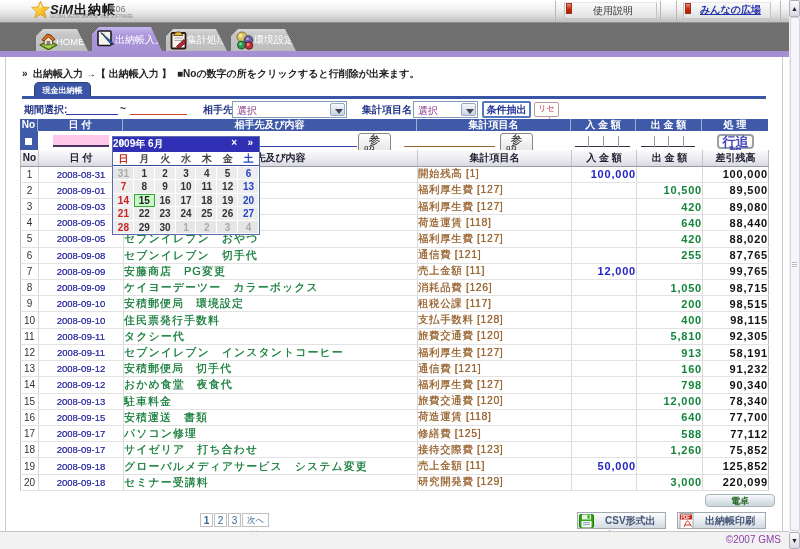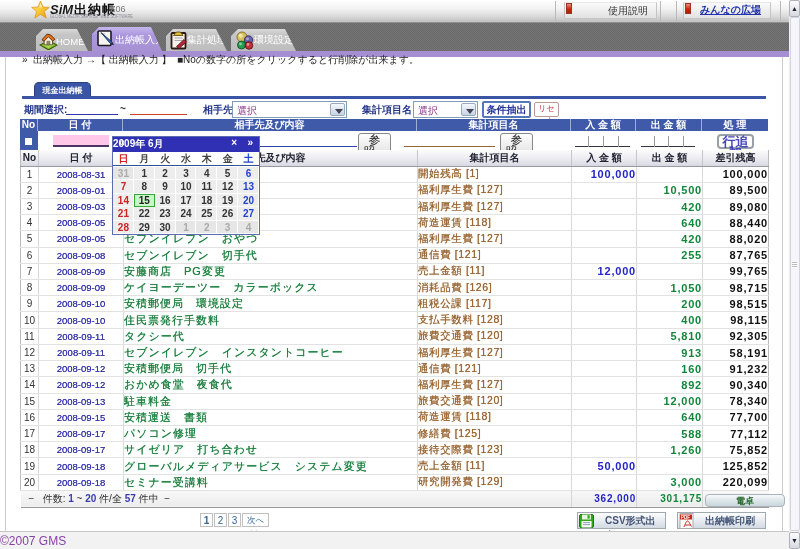--- a/index.html
+++ b/index.html
@@ -5,37 +5,37 @@
 html,body{width:800px;height:549px;overflow:hidden}
 body{position:relative;font-family:"Liberation Sans",sans-serif;background:#fff}
 .abs{position:absolute}
 
 #topbar{left:0;top:0;width:789px;height:23px;background:linear-gradient(#ffffff,#f2f2f2 40%,#d9d9d9 75%,#c3c3c3 95%);border-bottom:1px solid #8f8f8f}
 #logoT1{left:50px;top:2px;font-size:13px;font-weight:bold;font-style:italic;color:#1a1a1a;letter-spacing:0}
 #logoT2{left:74px;top:1px;font-size:13px;font-weight:bold;color:#111;letter-spacing:1px}
 #logoT3{left:110px;top:4px;font-size:9px;color:#777}
 #logoSub{left:50px;top:13px;font-size:5px;color:#8a8a96;letter-spacing:0;transform:scaleX(.8);transform-origin:0 0}
 .redbar{z-index:2;top:3px;width:6px;height:11px;background:linear-gradient(#e98b7c,#cc2200 60%,#b21e00);border:1px solid #993322}
-#btnUse{z-index:2;left:608px;top:4px;font-size:10px;color:#333}
+#btnUse{z-index:2;left:593px;top:4px;font-size:10px;color:#333}
 #btnPlaza{z-index:2;left:700px;top:3px;font-size:10px;font-weight:bold;color:#2233aa;text-decoration:underline}
 .tsep{top:1px;width:1px;height:20px;background:#e8e8e8;border-left:1px solid #b8b8b8}
 
 #tabbar{left:0;top:23px;width:789px;height:28px;background-color:#757575;background-image:linear-gradient(45deg,#696969 25%,transparent 25%,transparent 75%,#696969 75%),linear-gradient(45deg,#696969 25%,transparent 25%,transparent 75%,#696969 75%);background-size:2px 2px;background-position:0 0,1px 1px}
 #purple{left:0;top:51px;width:789px;height:6px;background:#a58fd2}
 .tab{top:27px;height:24px;z-index:3;color:#fff;font-size:10px;clip-path:polygon(0 100%,0 7px,7px 0,calc(100% - 11px) 0,100% 100%)}
 .tab .lbl{position:absolute;bottom:4px;white-space:nowrap}
 .tab svg{position:absolute}
 .tgray{background:linear-gradient(#d8d8d8,#c6c6c6 25%,#bdbdbd)}
 .tsel{background:linear-gradient(#c4b6ee,#ab97dd 35%,#a691d3)}
 
 #pgL{left:5px;top:57px;width:1px;height:474px;background:#ccc}
 #pgR{left:782px;top:57px;width:1px;height:474px;background:#ccc}
 #footer{left:0;top:531px;width:789px;height:18px;background:#f2f2f2;border-top:1px solid #c6c6c6}
-#copy{left:0;top:534px;width:781px;text-align:left;font-size:12px;color:#8a3fa8}
-#crumb{left:22px;top:53px;font-size:10px;font-weight:normal;color:#222}
+#copy{left:0;top:534px;width:781px;text-align:right;font-size:10px;color:#8a3fa8}
+#crumb{left:22px;top:67px;font-size:10px;font-weight:bold;color:#222}
 #cashtab{left:34px;top:82px;width:57px;height:14px;background:#3a55a5;border-radius:5px 5px 0 0;color:#fff;font-size:8px;font-weight:bold;text-align:center;line-height:15px;border:1px solid #27407e;border-bottom:none}
 #bluehr{left:22px;top:96px;width:744px;height:3px;background:#3a55a5}
 
 .flab{top:103px;font-size:10px;font-weight:bold;color:#223388;white-space:nowrap}
 .ful{top:114px;height:1px}
 .sel{top:101px;height:17px;background:#fff;border:1px solid #7f9db9;font-size:10px;color:#883388;padding:2px 0 0 4px}
 .sel .ar{position:absolute;right:1px;top:1px;bottom:1px;width:15px;background:linear-gradient(#f6f9fc,#dce5f0 50%,#c8d4e4);border:1px solid #9ab;border-radius:2px}
 .sel .ar:after{content:"";position:absolute;left:3.5px;top:5px;border:4px solid transparent;border-top:5px solid #445;border-bottom:none}
 #btnCond{left:482px;top:101px;width:49px;height:17px;background:#fff;border:2px solid #5577bb;border-radius:2px;font-size:10px;font-weight:bold;color:#223399;text-align:center;line-height:13px}
 #btnReset{left:534px;top:102px;width:25px;height:15px;background:#fff;border:1px solid #bb9999;border-radius:2px;font-size:8px;color:#cc3344;text-align:center;line-height:12px}
@@ -71,21 +71,21 @@
 #calH{position:absolute;left:0;top:0;width:100%;height:15px;background:#3030b4;color:#fff;font-size:10px;font-weight:bold}
 #calW{position:absolute;left:0;top:15px;width:100%;height:14px;background:#fff;border-bottom:1px solid #35509a;display:flex}
 #calW b{flex:1;text-align:center;font-size:10px;line-height:14px;color:#444}
 #calG{position:absolute;left:0;top:30px;width:100%;bottom:0;display:flex;flex-wrap:wrap;background:#f97316}
 #calG b{width:14.28%;height:20%;text-align:center;font-size:10px;line-height:13.5px;color:#333;background:#ededed;box-shadow:inset -1px -1px 0 #fff}
 #calG b.o{color:#aaa;background:#e6e6e6}
 #calG b.su{color:#cc2222}#calG b.sa{color:#2244cc}
 #calG b.on{background:#c8f7c8;box-shadow:inset 0 0 0 1px #3a3;color:#222}
 
 .pgbox{top:513px;height:14px;background:#fff;border:1px solid #c0c0c0;font-size:10px;color:#336699;text-align:center;line-height:13px}
-#calcBtn{left:705px;top:494px;width:80px;height:13px;background:linear-gradient(#f8fafc,#dde6ea 50%,#c9d6dc);border:1px solid #a8b4ba;border-radius:4px;font-size:9px;font-weight:bold;color:#226622;text-align:center;line-height:12px}
+#calcBtn{left:705px;top:494px;width:70px;height:13px;background:linear-gradient(#f8fafc,#dde6ea 50%,#c9d6dc);border:1px solid #a8b4ba;border-radius:4px;font-size:9px;font-weight:bold;color:#226622;text-align:center;line-height:12px}
 .expbtn{top:512px;height:17px;background:linear-gradient(#fdfdfd,#e4e9ee 60%,#d3dae2);border:1px solid #a0a8b0;font-size:10px;font-weight:bold;color:#445577;line-height:15px}
 
 #sbar{left:789px;top:0;width:11px;height:549px;background:linear-gradient(90deg,#ededf0,#fbfbfd 50%,#ededf0)}
 .sbtn{left:789px;width:11px;height:17px;background:linear-gradient(#fdfdfd,#d8d8e0);border:1px solid #b0b0bc;border-radius:2px;text-align:center;font-size:7px;color:#223;line-height:16px}
 #sthumb{left:789.5px;top:17px;width:10px;height:514px;background:#f6f6fa;border:1px solid #d4d4de;border-radius:2px}
 #sgrip{left:792px;top:262px;width:5px;height:6px;background:repeating-linear-gradient(#bbb 0,#bbb 1px,#fff 1px,#fff 2px)}
 </style></head>
 <body>
 <div class="abs" id="topbar"></div>
 <svg class="abs" style="left:31px;top:0px" width="19" height="20" viewBox="0 0 19 20">
@@ -334,21 +334,21 @@
         <td class="in"></td>
         <td class="out">160</td>
         <td class="bal">91,232</td>
       </tr>
 <tr class="dr">
         <td class="no">14</td>
         <td class="dt">2008-09-12</td>
         <td class="ct">おかめ食堂　夜食代</td>
         <td class="kt">福利厚生費 [127]</td>
         <td class="in"></td>
-        <td class="out">892</td>
+        <td class="out">798</td>
         <td class="bal">90,340</td>
       </tr>
 <tr class="dr">
         <td class="no">15</td>
         <td class="dt">2008-09-13</td>
         <td class="ct">駐車料金</td>
         <td class="kt">旅費交通費 [120]</td>
         <td class="in"></td>
         <td class="out">12,000</td>
         <td class="bal">78,340</td>
@@ -390,27 +390,20 @@
         <td class="bal">125,852</td>
       </tr>
 <tr class="dr">
         <td class="no">20</td>
         <td class="dt">2008-09-18</td>
         <td class="ct">セミナー受講料</td>
         <td class="kt">研究開発費 [129]</td>
         <td class="in"></td>
         <td class="out">3,000</td>
         <td class="bal">220,099</td>
-      </tr>
-<tr class="sm">
-        <td colspan="3" style="padding-left:8px">−&nbsp;&nbsp; 件数: <b style="color:#3a3ab0">1</b> ~ <b style="color:#3a3ab0">20</b> 件/全 <b style="color:#3a3ab0">57</b> 件中&nbsp; −</td>
-        <td style="border-right:1px solid #d5d5d5"></td>
-        <td class="in" style="border-right:1px solid #d5d5d5">362,000</td>
-        <td class="out" style="border-right:1px solid #d5d5d5">301,175</td>
-        <td></td>
       </tr>
 </tbody>
   </table>
 <div class="abs" id="calcBtn">電卓</div>
 <div class="abs pgbox" style="left:200px;width:13px;font-weight:bold">1</div>
 <div class="abs pgbox" style="left:214px;width:13px">2</div>
 <div class="abs pgbox" style="left:228px;width:13px">3</div>
 <div class="abs pgbox" style="left:242px;width:27px;font-size:8.5px">次へ&gt;&gt;</div>
 <div class="abs expbtn" style="left:577px;width:89px;padding-left:27px">CSV形式出力</div>
 <svg class="abs" style="left:579px;top:514px" width="15" height="14" viewBox="0 0 15 14">

